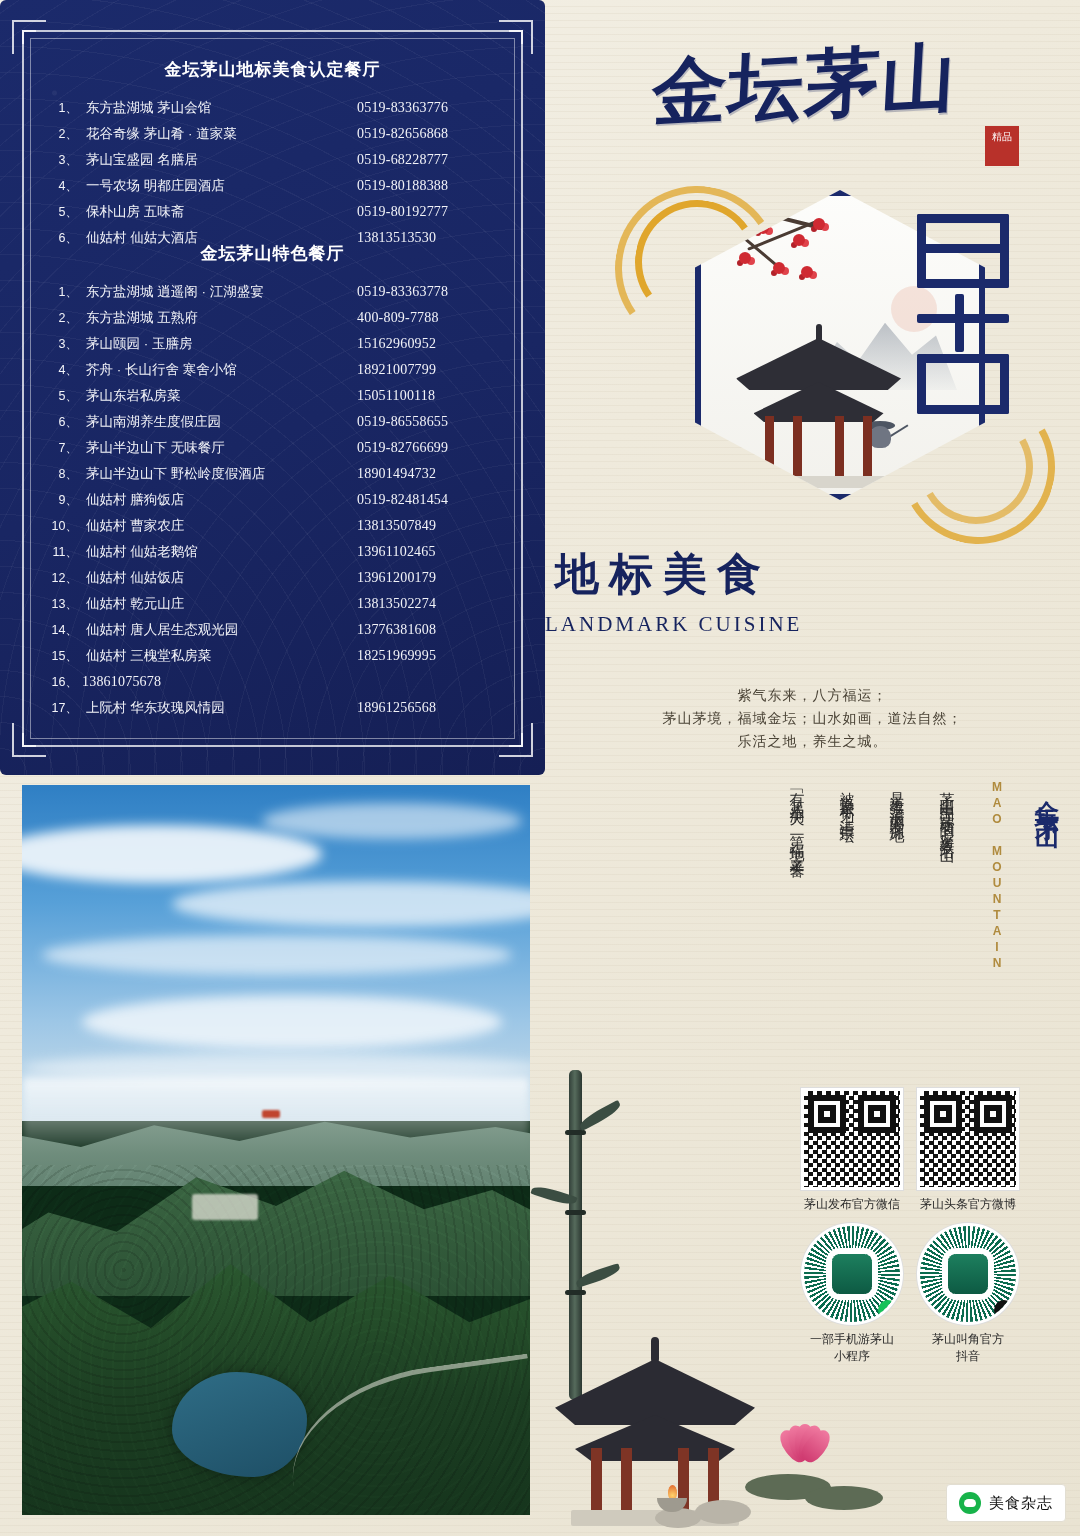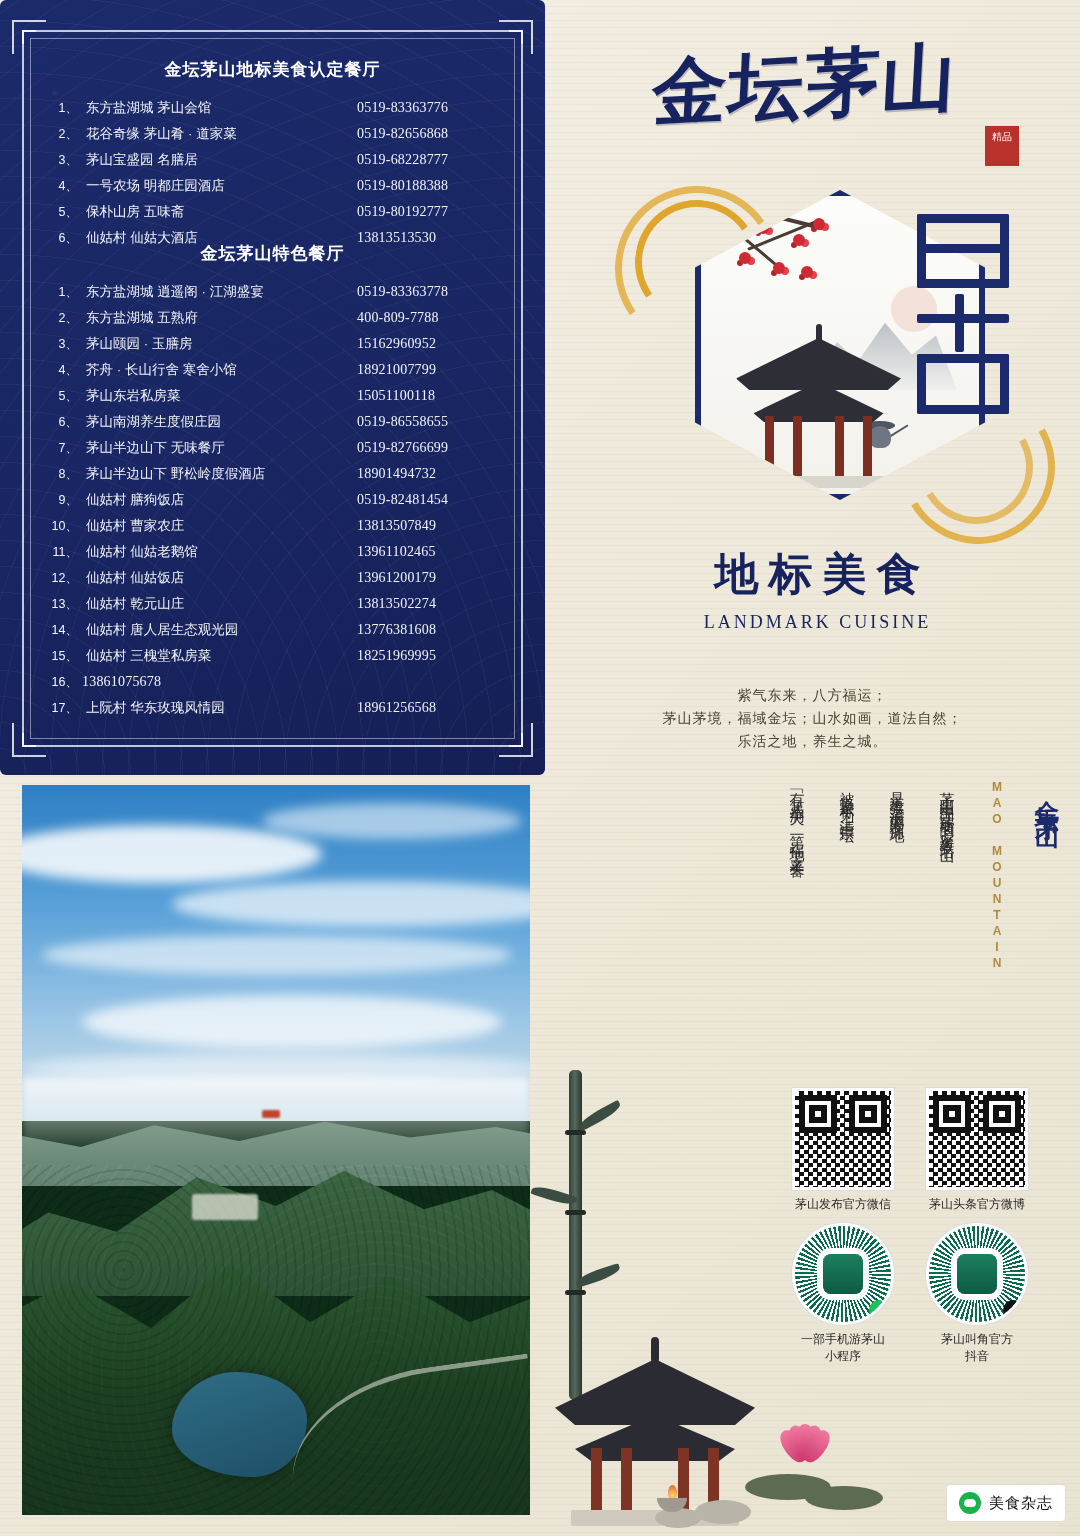--- a/index.html
+++ b/index.html
@@ -442,35 +442,33 @@
     background: #4e5663;
     transform: rotate(-32deg);
     transform-origin: left bottom;
   }
 
   
   .cuisine {
     position: absolute;
     left: 0; right: 0;
     top: 545px;
-    text-align: center;
-    padding-left: 10px;
   }
   .cuisine .cn {
     font-family: "Liberation Serif", serif;
     font-size: 44px;
     font-weight: bold;
     color: #16235e;
     letter-spacing: 10px;
     margin-left: 10px;
   }
   .cuisine .en {
     margin-top: 8px;
     font-family: "Liberation Serif", serif;
-    font-size: 18px;
+    font-size: 21px;
     letter-spacing: 3px;
     color: #16235e;
   }
 
   
   .poem {
     position: absolute;
     left: 0; right: 0;
     top: 684px;
     text-align: center;
@@ -667,21 +665,21 @@
 
   
   .qr-area {
     position: absolute;
     left: 240px;
     top: 1088px;
     width: 250px;
   }
   .qr-row {
     display: flex;
-    justify-content: space-between;
+    justify-content: center;
     margin-bottom: 10px;
   }
   .qr-cell {
     width: 116px;
     text-align: center;
   }
   .qr-img {
     width: 96px;
     height: 96px;
     margin: 0 auto;

